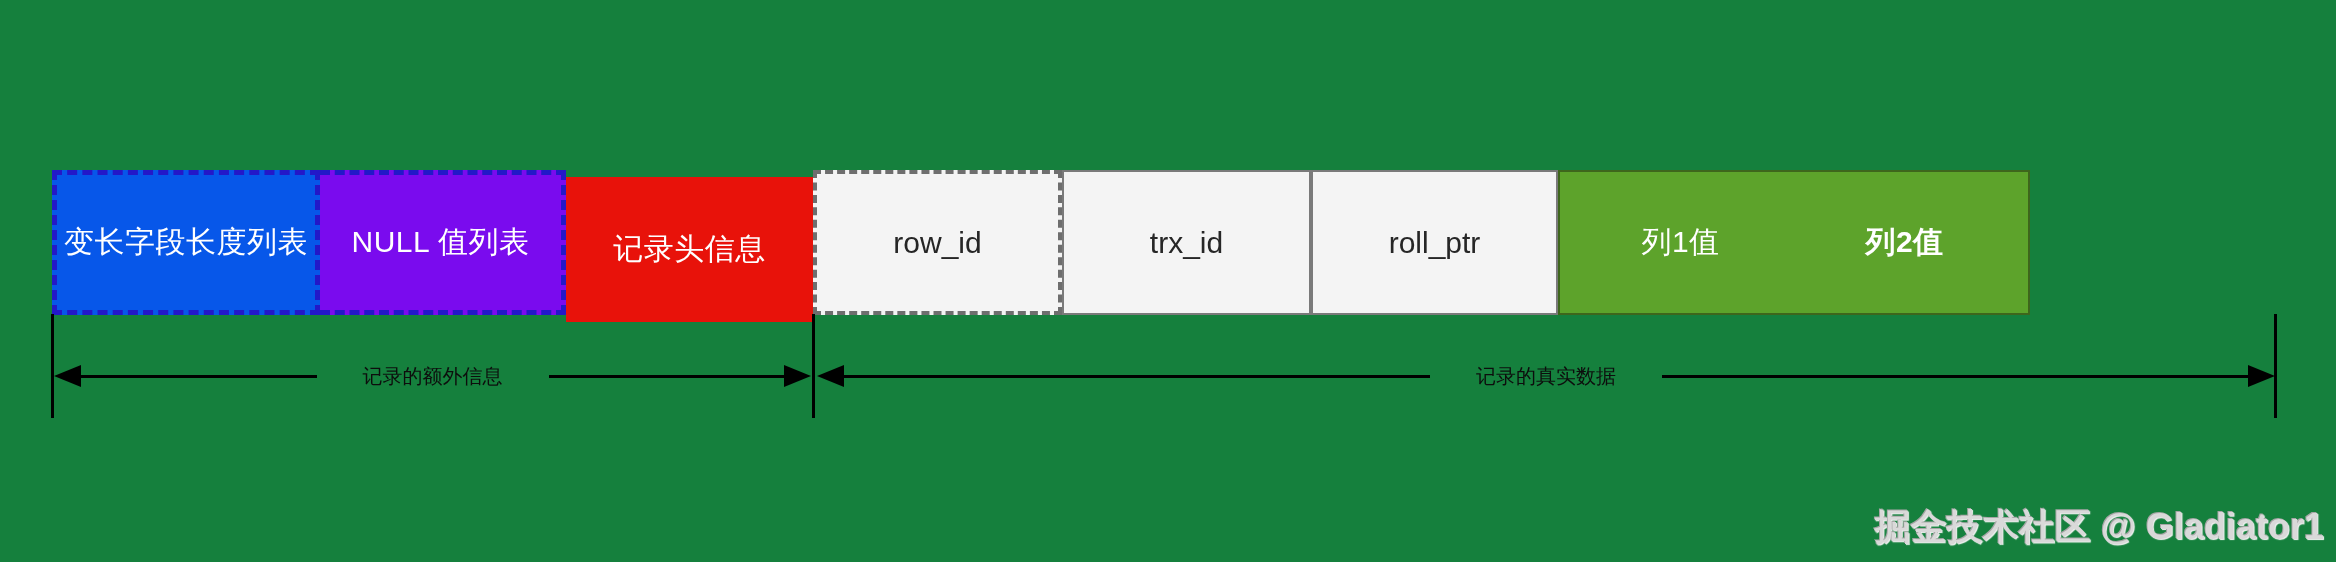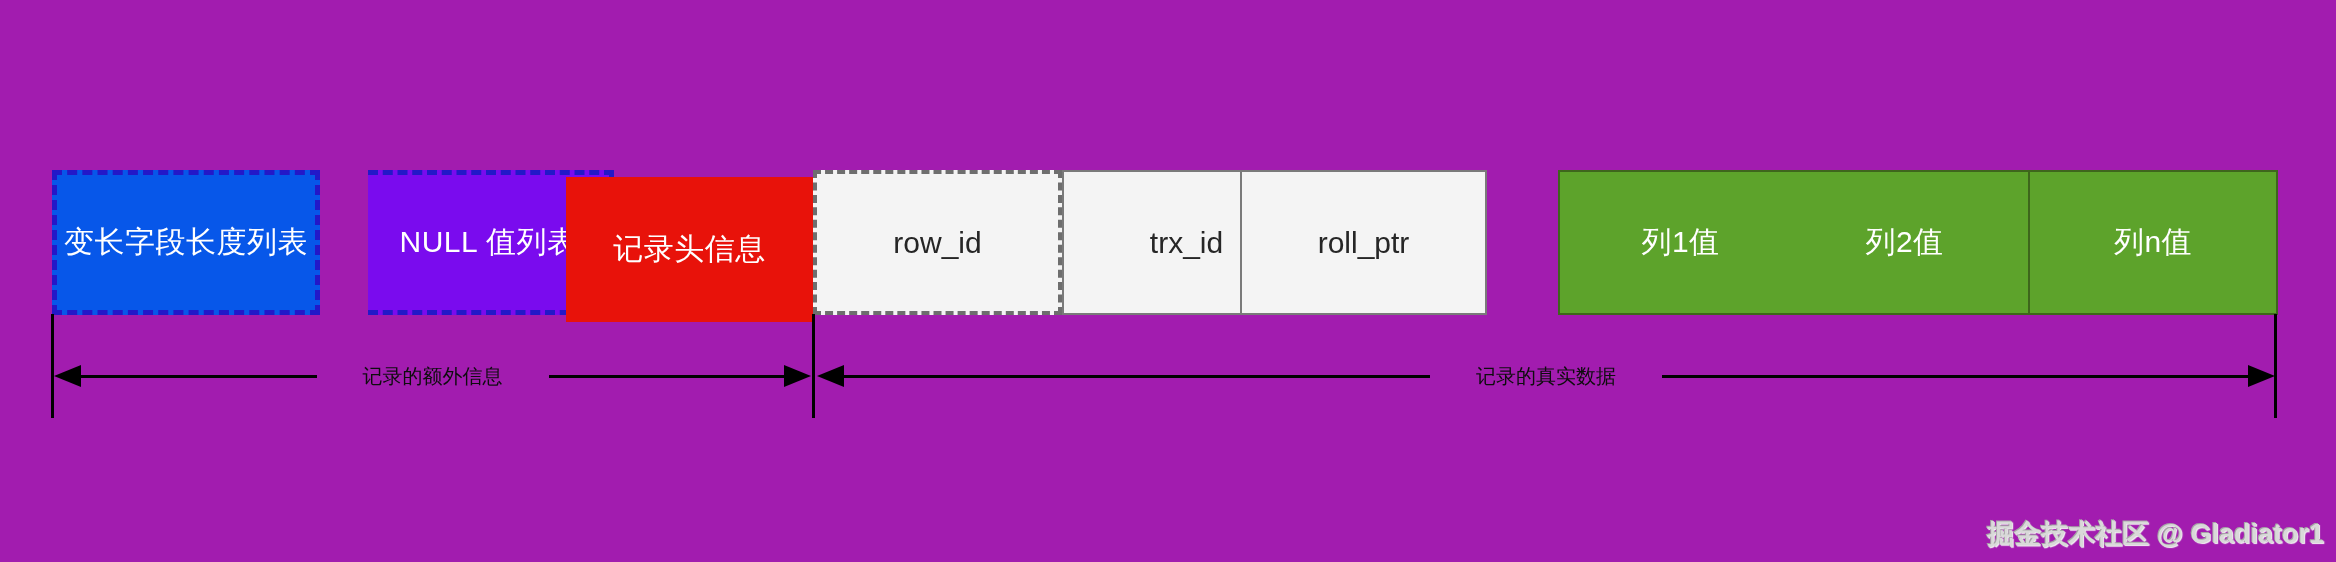--- a/index.html
+++ b/index.html
@@ -1,40 +1,40 @@
 <!DOCTYPE html>
 <html><head>
 <meta charset="utf-8">
 <style>
   html,body { margin:0; padding:0; background:#ffffff; }
   .canvas {
     position:relative;
     width:2336px; height:562px;
-    background:#a21caf;
+    background:#15803d;
     overflow:hidden;
     font-family:"Liberation Sans","DejaVu Sans",sans-serif;
   }
   
   .box {
     position:absolute; top:170px; height:145px;
     box-sizing:border-box;
     display:flex; align-items:center; justify-content:center;
     white-space:nowrap;
     font-size:30px; font-weight:500;
     letter-spacing:0.5px;
   }
   .box.cjk  { color:#ffffff; }
   .box.plain{ color:#262626; font-weight:400; letter-spacing:0; }
 
   .b-varlen  { left:52px;   width:268px; border:5px dashed; }
   .b-null    { left:320px;  width:246px; border:5px dashed; border-left:none; }
   .b-header  { left:566px;  width:247px; border:none;margin-top:7px; }
   .b-rowid   { left:813px;  width:249px; border:4px dashed; }
   .b-trxid   { left:1062px; width:249px; border:2px solid; }
-  .b-rollptr { left:1240px; width:247px; border:2px solid; }
+  .b-rollptr { left:1311px; width:247px; border:2px solid; }
   .b-col1    { left:1558px; width:245px; border:2px solid; }
   .b-col2    { left:1781px; width:249px; border:2px solid; border-left:none; }
   .b-coln    { left:2030px; width:248px; border:2px solid; border-left:none; }
 
   
   .vline { position:absolute; top:314px; height:104px; width:3px; background:#000000; }
   .v-left   { left:51px; }
   .v-middle { left:812px; }
   .v-right  { left:2274px; }
 
@@ -50,36 +50,36 @@
   .ah.right { border-left:27px solid #000000; }
   .aline { flex:1; height:3px; background:#000000; align-self:center; }
   .alabel {
     font-size:20px; font-weight:500; color:#0d0d0d;
     padding:0 46px; white-space:nowrap;
   }
 
   
   .watermark {
     position:absolute; right:12px; bottom:10px;
-    font-size:27px; font-weight:600;
+    font-size:36px; font-weight:600;
     color:#d9d9d9;
     text-shadow:-1px -1px 0 #a6a6a6, 1px 1px 1px #f5f5f5;
     white-space:nowrap;
   }
 </style>
 </head>
 <body>
 
 <div class="canvas">
 
   <div class="box cjk b-varlen" style="background: rgb(7, 87, 233); border-color: rgb(35, 24, 200); color: rgb(255, 255, 255);">
     <span>变长字段长度列表</span>
   </div>
 
-  <div class="box cjk b-null" style="background: rgb(122, 11, 238); border-color: rgb(35, 24, 200); color: rgb(255, 255, 255); margin-left: 48px;">
+  <div class="box cjk b-null" style="background: rgb(122, 11, 238); border-color: rgb(35, 24, 200); color: rgb(255, 255, 255);">
     <span>NULL 值列表</span>
   </div>
 
   <div class="box cjk b-header" style="background: rgb(232, 18, 10); color: rgb(255, 255, 255);">
     <span>记录头信息</span>
   </div>
 
   <div class="box plain b-rowid" style="background: rgb(244, 244, 244); border-color: rgb(110, 110, 110); color: rgb(38, 38, 38);">
     <span>row_id</span>
   </div>
@@ -89,27 +89,24 @@
   </div>
 
   <div class="box plain b-rollptr" style="background: rgb(244, 244, 244); border-color: rgb(122, 122, 122); color: rgb(38, 38, 38);">
     <span>roll_ptr</span>
   </div>
 
   <div class="box cjk b-col1" style="background: rgb(93, 163, 43); border-color: rgb(62, 102, 28); color: rgb(255, 255, 255);">
     <span>列1值</span>
   </div>
 
-  <div class="box cjk b-col2" style="background: rgb(93, 163, 43); border-color: rgb(62, 102, 28); color: rgb(255, 255, 255);">
+  <div class="box cjk b-col2" style="background: rgb(93, 163, 43); border-color: rgb(62, 102, 28); color: rgb(255, 255, 255); font-weight: bold;">
     <span>列2值</span>
   </div>
 
-  <div class="box cjk b-coln" style="background: rgb(93, 163, 43); border-color: rgb(62, 102, 28); color: rgb(255, 255, 255);">
-    <span>列n值</span>
-  </div>
 
   <div class="vline v-left"></div>
   <div class="vline v-middle"></div>
   <div class="vline v-right"></div>
 
   <div class="span-arrow a-extra">
     <span class="ah left"></span>
     <span class="aline"></span>
     <span class="alabel">记录的额外信息</span>
     <span class="aline"></span>

